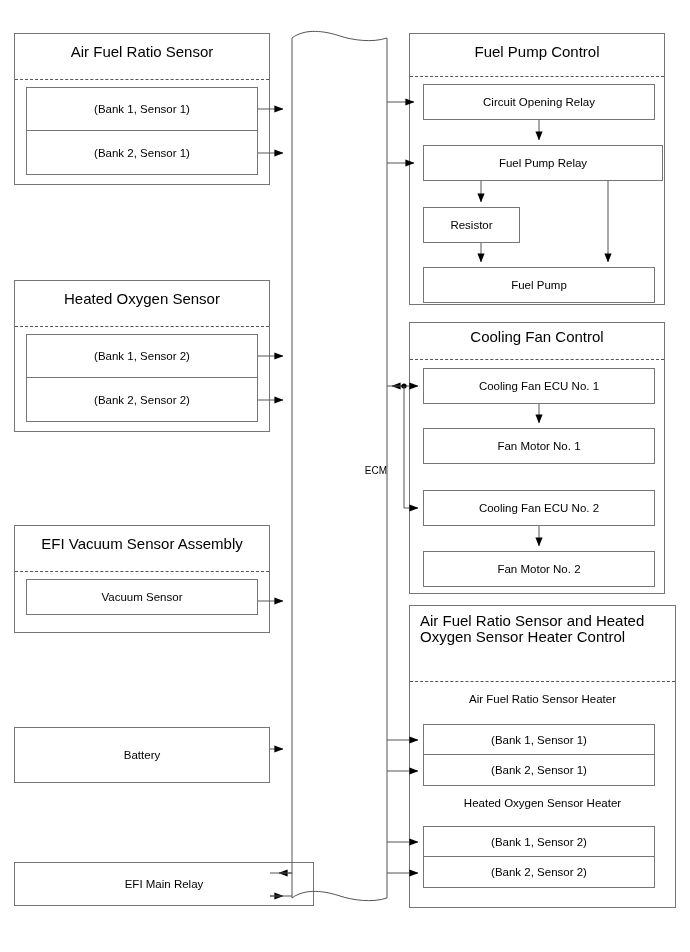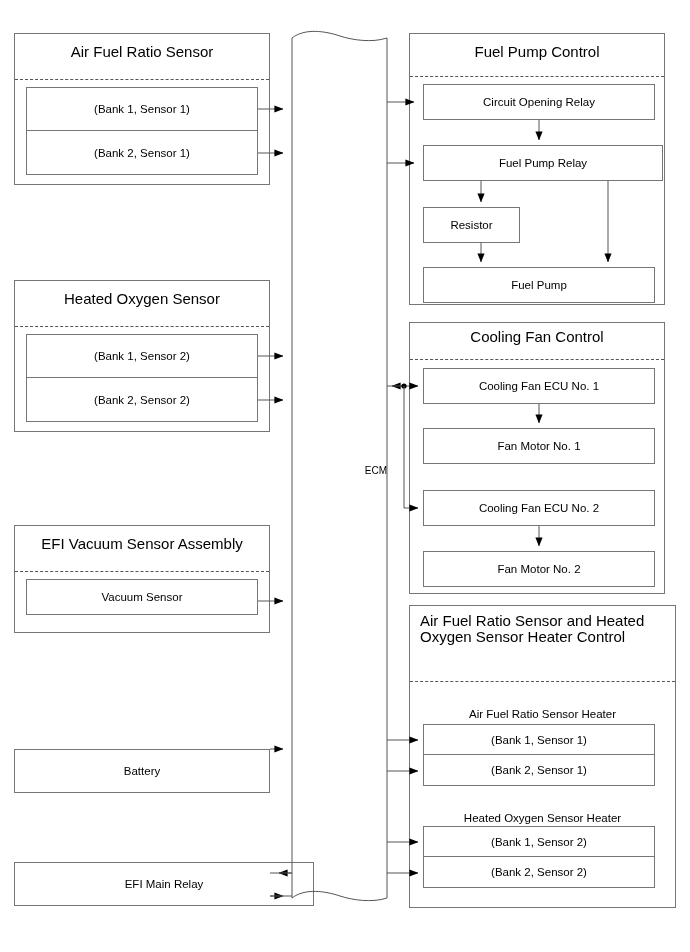--- a/index.html
+++ b/index.html
@@ -47,21 +47,20 @@
     padding-left: 10px;
   }
   .sub-title {
     position: absolute;
     left: 0;
     right: 0;
     text-align: center;
     font-size: 11.5px;
     line-height: 14px;
     color: #000;
-    margin-top: 15px;
   }
   
   .dashsep {
     position: absolute;
     height: 0;
     border-top: 1px dashed #555;
   }
   
   .cell {
     position: absolute;
@@ -125,21 +124,21 @@
   </div>
 
   <div class="grp" style="left:14px; top:525px; width:256px; height:108px;">
     <div class="grp-title" style="top:11px;">EFI Vacuum Sensor Assembly</div>
     <div class="dashsep" style="left:0px; right:0px; top:45px;"></div>
   </div>
   <div class="cell" style="left:26px; top:579px; width:232px; height:36px;">
     <span>Vacuum Sensor</span>
   </div>
 
-  <div class="plainbox" style="left:14px; top:749px; width:256px; height:44px;">
+  <div class="plainbox" style="left:14px; top:727px; width:256px; height:56px;">
     <span>Battery</span>
   </div>
 
   <div class="plainbox" style="left:14px; top:862px; width:300px; height:44px;">
     <span>EFI Main Relay</span>
   </div>
 
   <div class="ecm-label" style="left:292px; top:465px; width:95px;">ECM</div>
 
   <div class="grp" style="left:409px; top:33px; width:256px; height:272px;">

